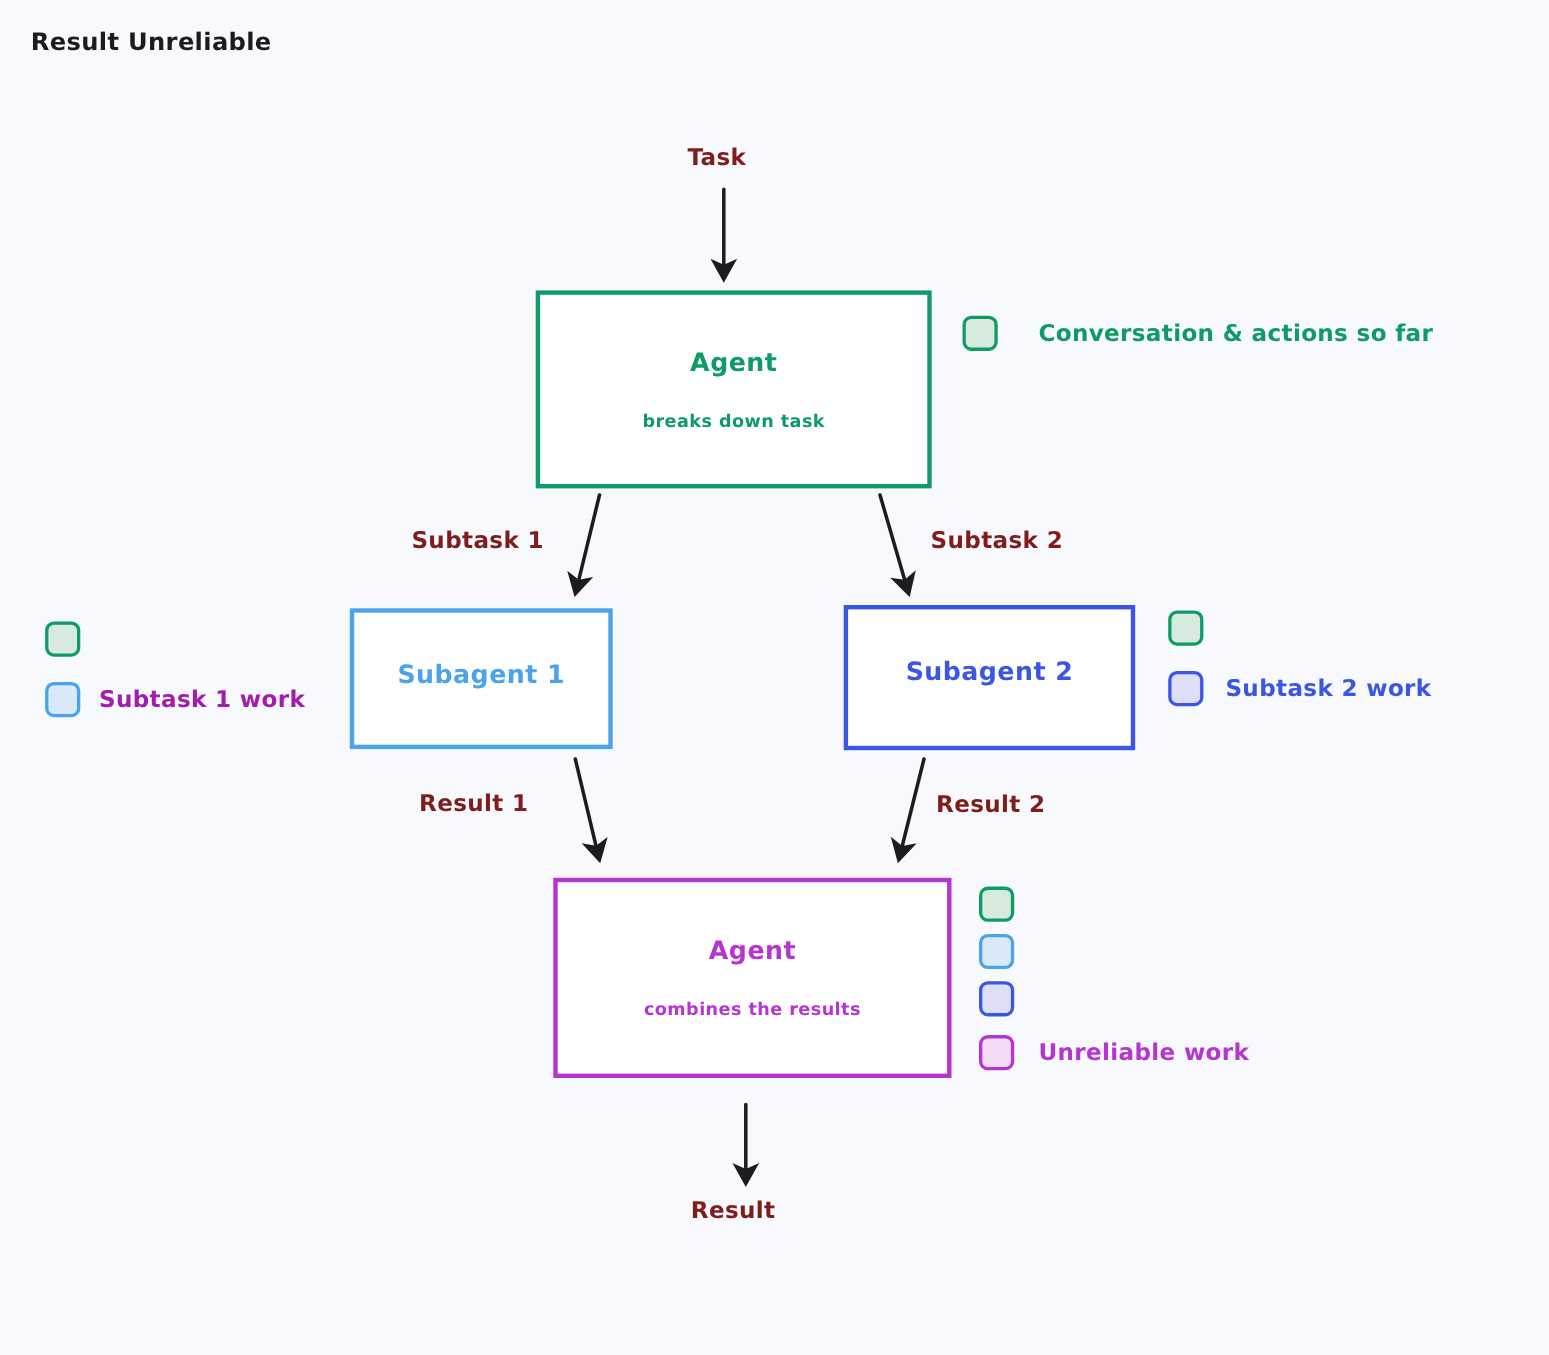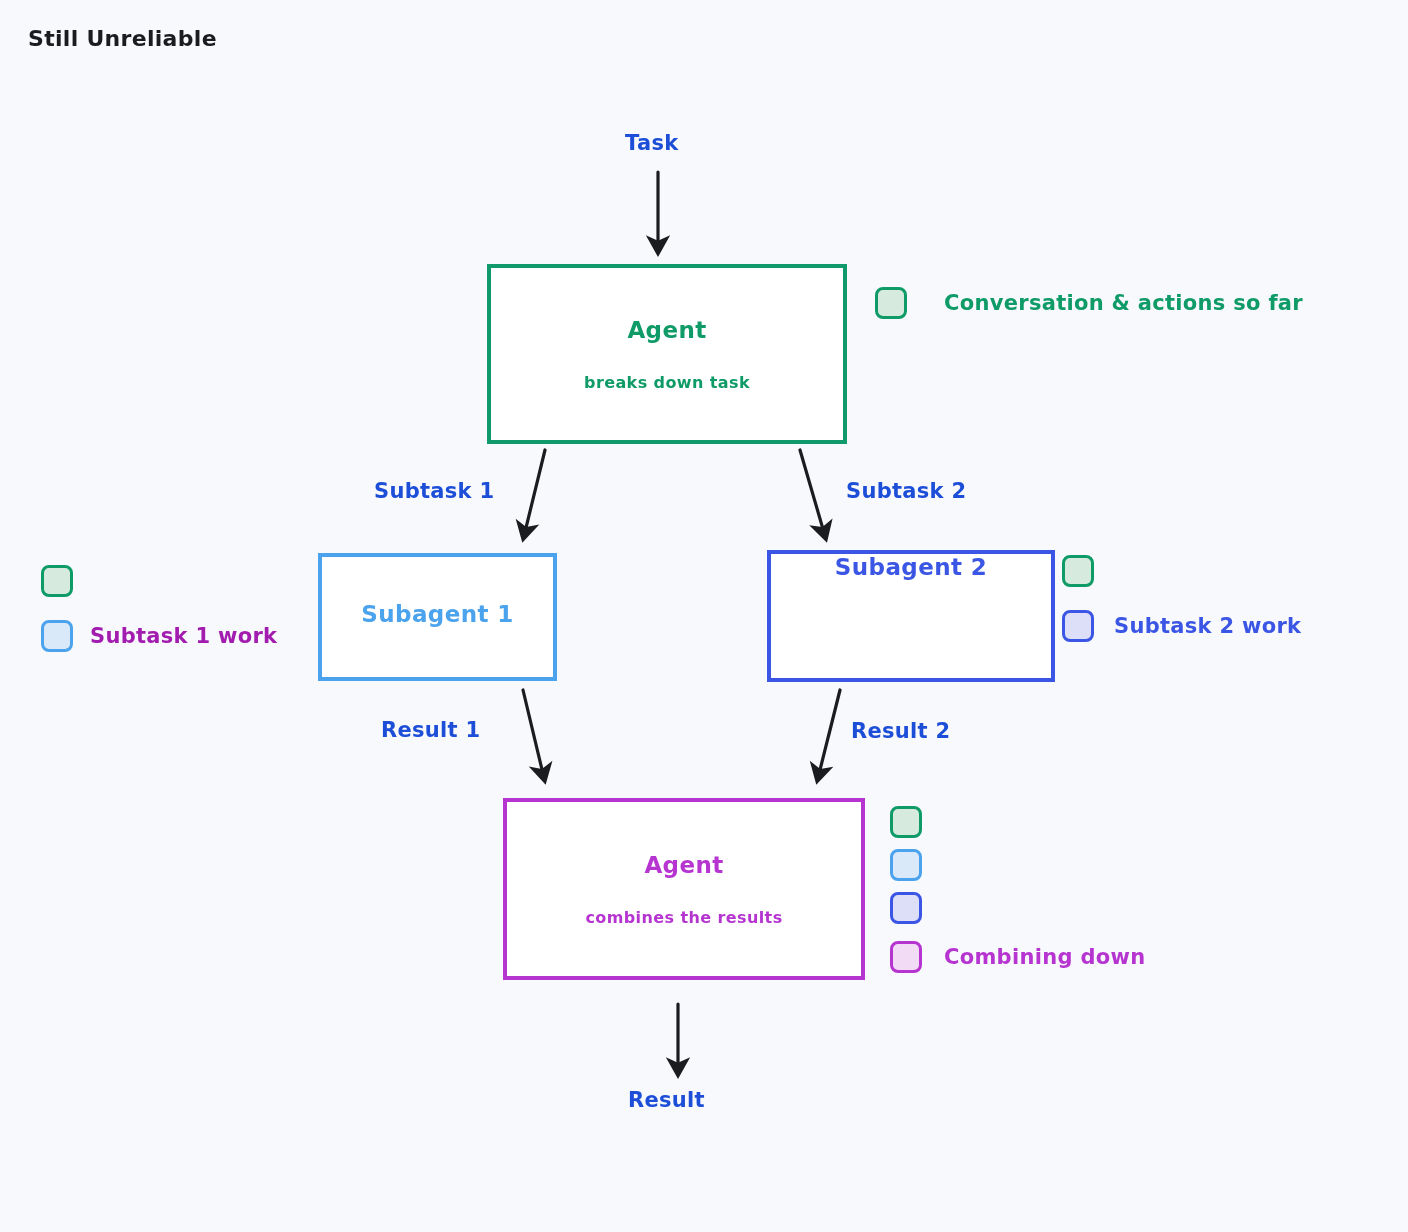--- a/index.html
+++ b/index.html
@@ -82,43 +82,44 @@
     border-color: #4aa3ec;
     color: #4aa3ec;
     justify-content: flex-start;
     padding-top: 44px;
   }
 
   
   #node-subagent-2 {
     left: 767px;
     top: 550px;
-    width: 288px;
+    width: 265px;
     height: 132px;
     border-color: #3b56e4;
     color: #3b56e4;
     justify-content: flex-start;
+    padding-top: 44px;
   }
 
   
   #node-combiner {
     left: 503px;
     top: 798px;
     width: 362px;
     height: 182px;
     border-color: #b635d1;
     color: #b635d1;
   }
 
   
   .edge-text {
     position: absolute;
     font-size: 21px;
     font-weight: 700;
-    color: #1d4ed8;
+    color: #7f1d1d;
     letter-spacing: 0.3px;
     white-space: nowrap;
   }
   #label-task     { left: 625px; top: 131px; }
   #label-result   { left: 628px; top: 1088px; }
   #label-subtask-1{ left: 374px; top: 479px; }
   #label-subtask-2{ left: 846px; top: 479px; }
   #label-result-1 { left: 381px; top: 718px; }
   #label-result-2 { left: 851px; top: 719px; text-align: right; }
 
@@ -185,21 +186,21 @@
 
   <line x1="800" y1="450" x2="825" y2="536" stroke="#1b1c1f" stroke-width="3.2" stroke-linecap="round" marker-end="url(#arrowhead)"></line>
 
   <line x1="523" y1="690" x2="544" y2="778" stroke="#1b1c1f" stroke-width="3.2" stroke-linecap="round" marker-end="url(#arrowhead)"></line>
 
   <line x1="840" y1="690" x2="818" y2="778" stroke="#1b1c1f" stroke-width="3.2" stroke-linecap="round" marker-end="url(#arrowhead)"></line>
 
   <line x1="678" y1="1004" x2="678" y2="1072" stroke="#1b1c1f" stroke-width="3.2" stroke-linecap="round" marker-end="url(#arrowhead)"></line>
 </svg>
 
-<div id="title">Still Unreliable</div>
+<div id="title">Result Unreliable</div>
 
 <div class="node" id="node-orchestrator">
   <div class="line1">Agent</div>
   <div class="line2">breaks down task</div>
 </div>
 
 <div class="node" id="node-subagent-1">
   <div class="line1">Subagent 1</div>
 </div>
 
@@ -227,13 +228,13 @@
 <div class="legend-label lg-blue" id="lg-b-text">Subtask 1 work</div>
 
 <div class="swatch sw-green" id="lg-c-sw-1"></div>
 <div class="swatch sw-indigo" id="lg-c-sw-2"></div>
 <div class="legend-label lg-indigo" id="lg-c-text">Subtask 2 work</div>
 
 <div class="swatch sw-green" id="lg-d-sw-1"></div>
 <div class="swatch sw-blue" id="lg-d-sw-2"></div>
 <div class="swatch sw-indigo" id="lg-d-sw-3"></div>
 <div class="swatch sw-purple" id="lg-d-sw-4"></div>
-<div class="legend-label lg-purple" id="lg-d-text">Combining down</div>
+<div class="legend-label lg-purple" id="lg-d-text">Unreliable work</div>
 
 </body></html>

